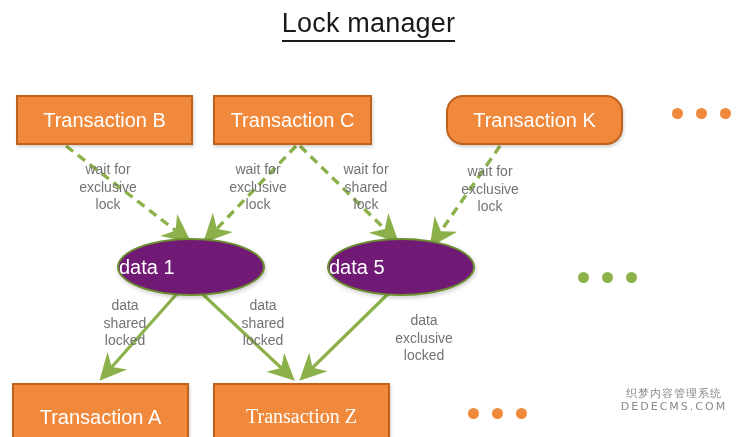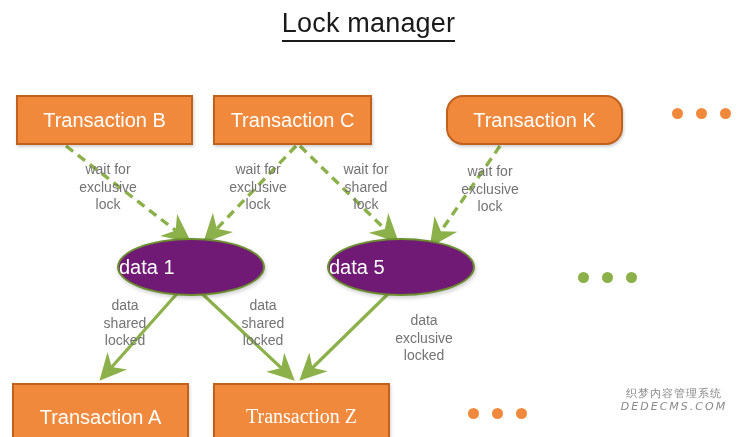--- a/index.html
+++ b/index.html
@@ -104,21 +104,21 @@
 
   
   .watermark {
     position: absolute;
     text-align: center;
     color: #8a8a8a;
     line-height: 1.15;
     font-family: "DejaVu Sans", sans-serif;
   }
   .wm-cn { font-size: 11px; letter-spacing: 1px; }
-  .wm-en { font-size: 11px; letter-spacing: 2px; font-style: italic; }
+  .wm-en { font-size: 11px; letter-spacing: 2px; }
 </style>
 </head>
 <body>
 
 <div id="canvas">
 
   <div class="title">
     <span>Lock manager</span>
   </div>
 

